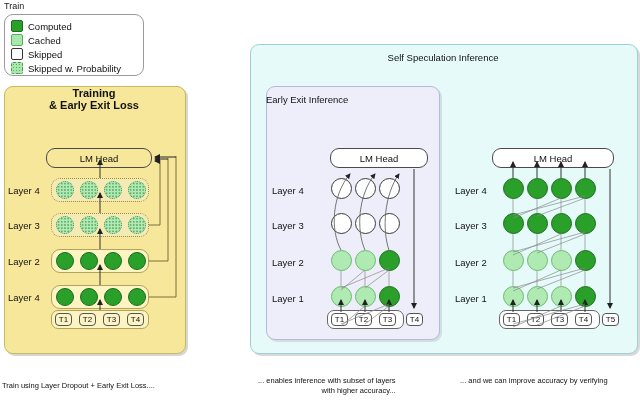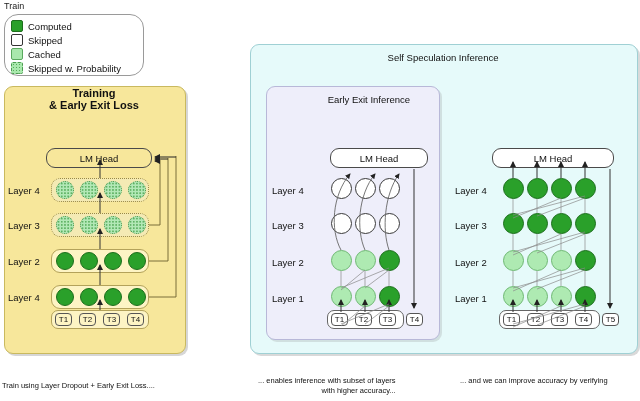--- a/index.html
+++ b/index.html
@@ -3,21 +3,21 @@
 <meta charset="utf-8">
 <style>
   html,body{margin:0;padding:0;background:#ffffff;}
   body{width:640px;height:401px;position:relative;overflow:hidden;
        font-family:"Liberation Sans",sans-serif;color:#1a1a1a;}
   .abs{position:absolute;}
 
   
   #legend-title{left:4px;top:1px;font-size:9px;color:#222;}
   #legend-box{left:4px;top:14px;width:140px;height:62px;
-       border:1px solid #9a9a9a;border-radius:14px;background:#ffffff;
+       border:1px solid #9a9a9a;border-radius:9px;background:#ffffff;
        box-sizing:border-box;padding:4px 6px;}
   .legend-row{display:flex;align-items:center;height:14px;}
   .legend-swatch{width:10px;height:10px;border-radius:2px;margin-right:5px;flex:none;}
   .sw-computed{background:#2aa02a;border:1px solid #1d6f1d;}
   .sw-cached{background:#a9e8ad;border:1px solid #5aa95f;}
   .sw-skipped{background:#ffffff;border:1px solid #333;}
   .sw-prob{background:#a9e8ad;border:1px dashed #4b9a50;
      background-image:radial-gradient(#55ab59 0.8px, transparent 0.9px);
      background-size:3px 3px;}
   .legend-label{font-size:9.5px;color:#111;white-space:nowrap;}
@@ -31,21 +31,21 @@
 
   #ssd-panel{left:250px;top:44px;width:386px;height:308px;
      background:#e6fafa;border:1px solid #9fd0d4;border-radius:9px;
      box-shadow:2px 2px 0 rgba(120,120,120,.28);}
   #ssd-title{left:250px;top:52px;width:386px;text-align:center;
      font-size:9.5px;color:#111;}
 
   #ee-panel{left:266px;top:86px;width:172px;height:252px;
      background:#eeeefa;border:1px solid #b8b8d8;border-radius:9px;
      box-shadow:2px 2px 0 rgba(130,130,130,.22);}
-  #ee-title{left:266px;top:94px;width:144px;text-align:right;
+  #ee-title{left:266px;top:94px;width:144px;text-align:left;
      font-size:9.5px;color:#111;}
 
   
   .lmhead{height:20px;border:1px solid #4a4a4a;border-radius:9px;
      display:flex;align-items:center;justify-content:center;
      font-size:9.5px;color:#111;box-sizing:border-box;}
   #train-lmhead{left:46px;top:148px;width:106px;background:#f7e79b;}
   #ee-lmhead{left:330px;top:148px;width:98px;background:#ffffff;}
   #ver-lmhead{left:492px;top:148px;width:122px;background:#ffffff;}
 
@@ -85,26 +85,26 @@
 </head>
 <body>
 
 <div class="abs" id="legend-title">Train</div>
 <div class="abs" id="legend-box">
   <div class="legend-row">
     <span class="legend-swatch sw-computed"></span>
     <span class="legend-label">Computed</span>
   </div>
   <div class="legend-row">
+    <span class="legend-swatch sw-cached"></span>
+    <span class="legend-label">Cached</span>
+  </div>
+  <div class="legend-row">
     <span class="legend-swatch sw-skipped"></span>
     <span class="legend-label">Skipped</span>
-  </div>
-  <div class="legend-row">
-    <span class="legend-swatch sw-cached"></span>
-    <span class="legend-label">Cached</span>
   </div>
   <div class="legend-row">
     <span class="legend-swatch sw-prob"></span>
     <span class="legend-label">Skipped w. Probability</span>
   </div>
 </div>
 
 <div class="abs" id="train-panel"></div>
 <div class="abs" id="train-title">
   <div>Training</div>

